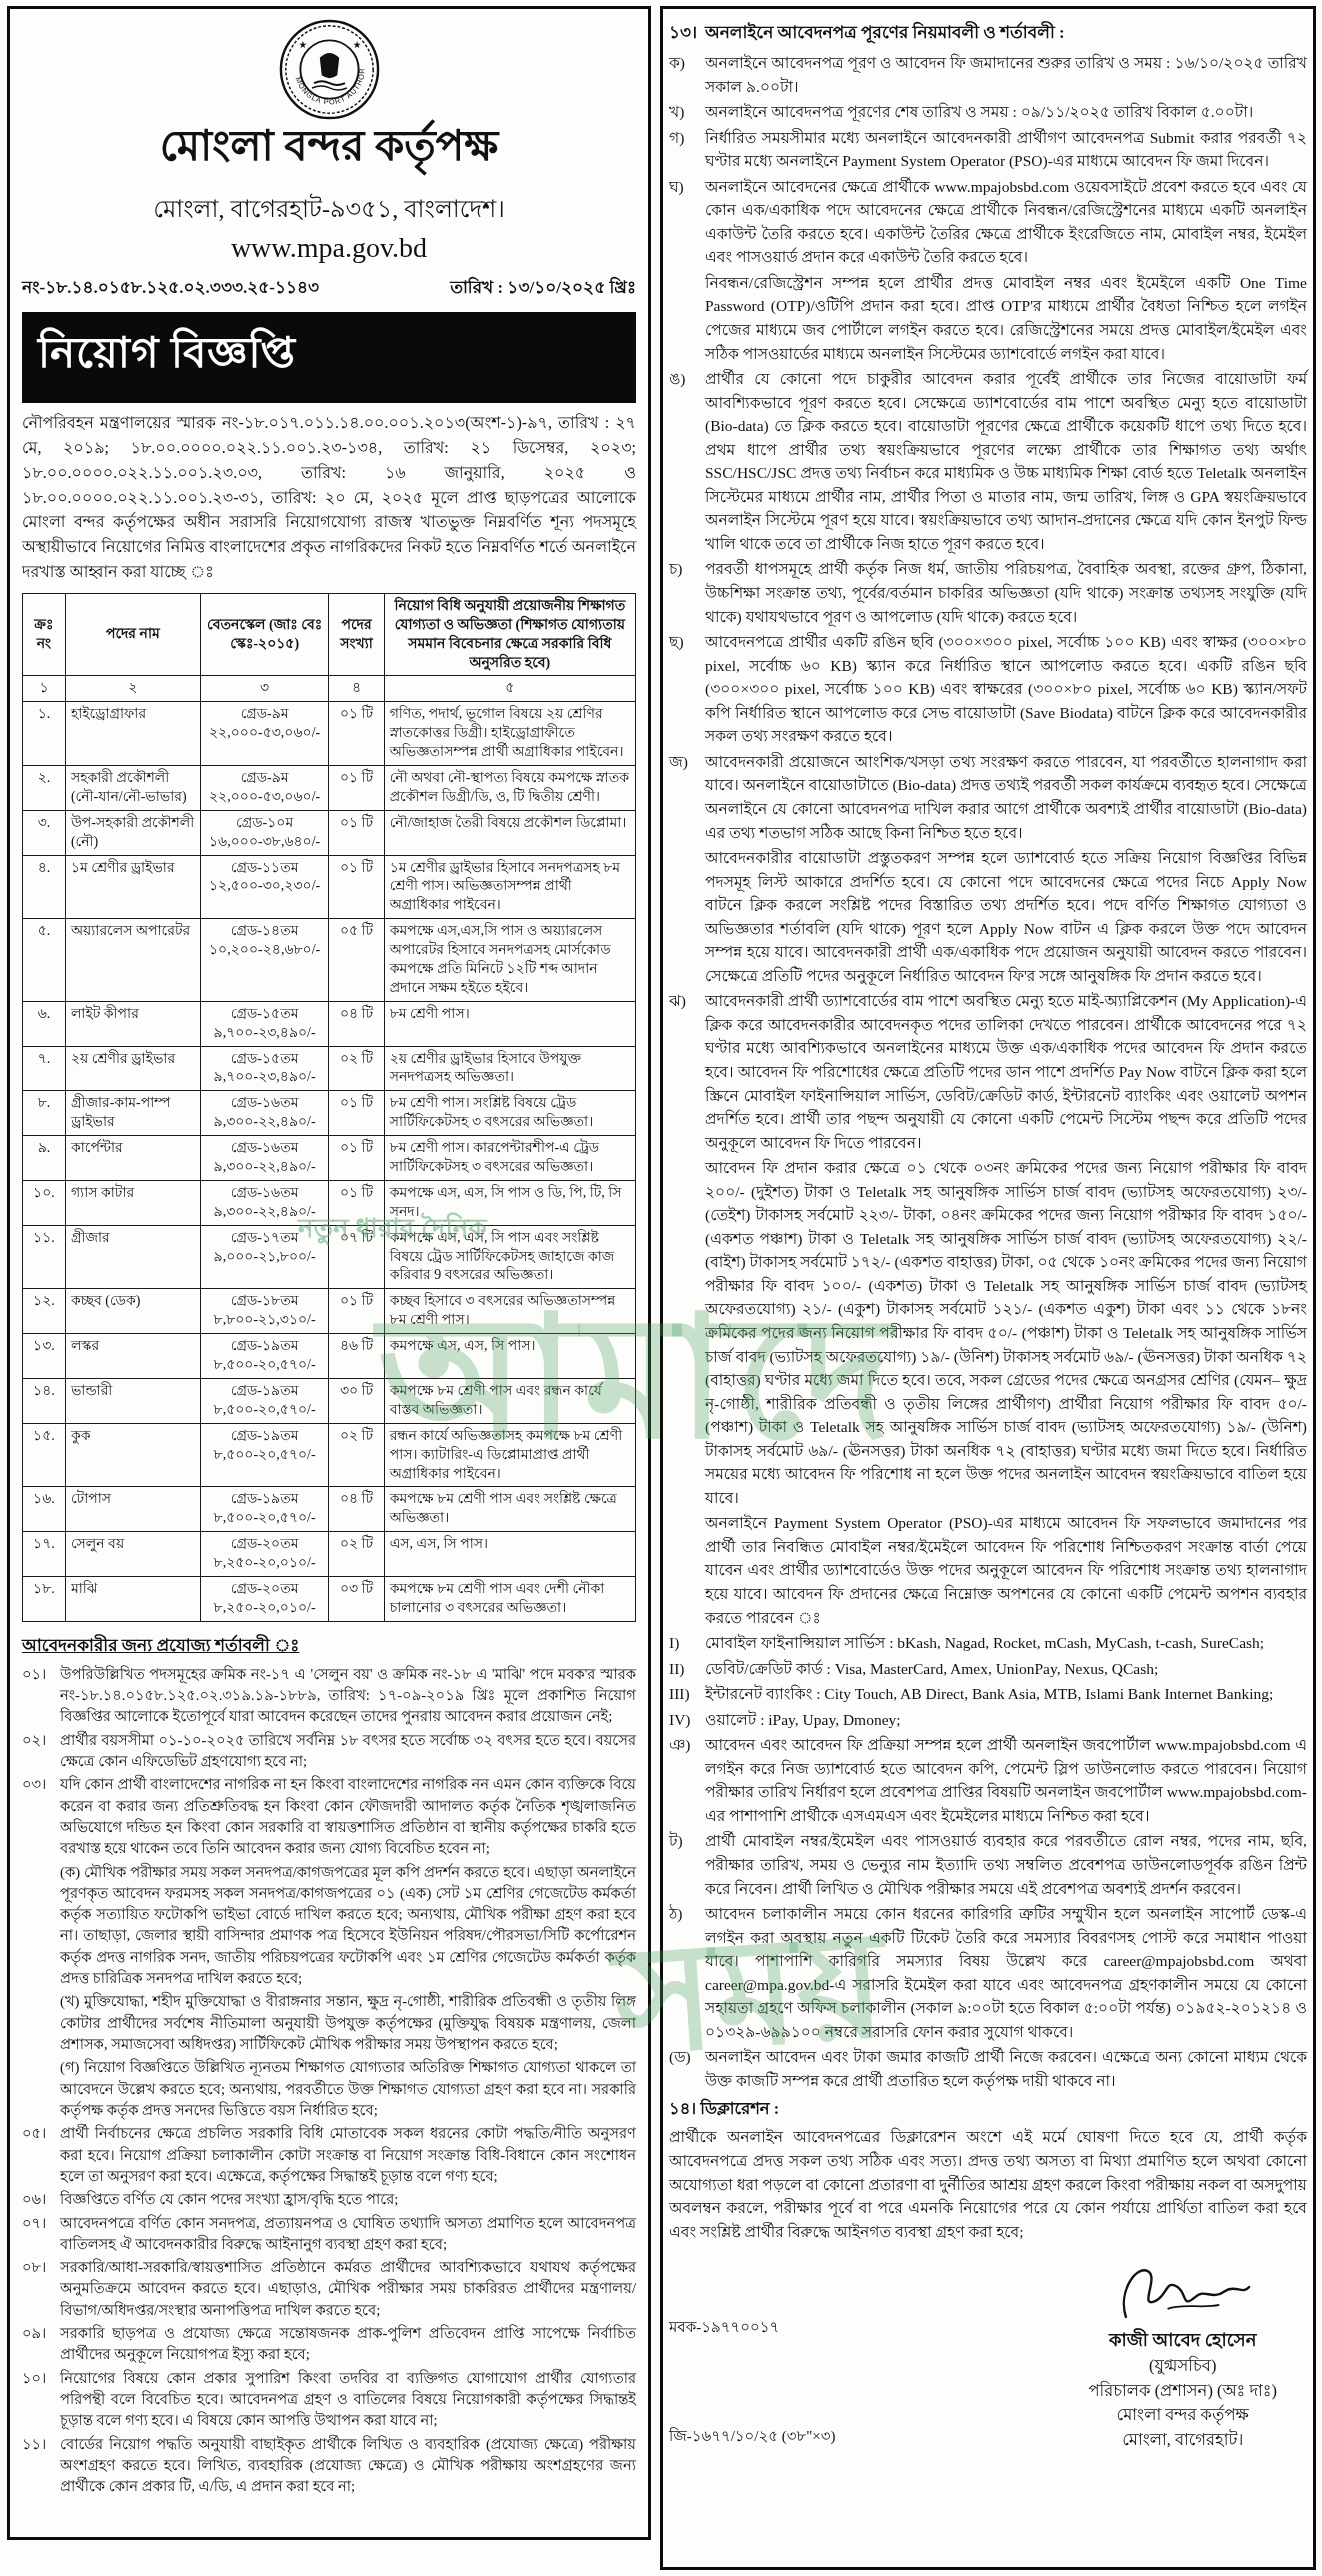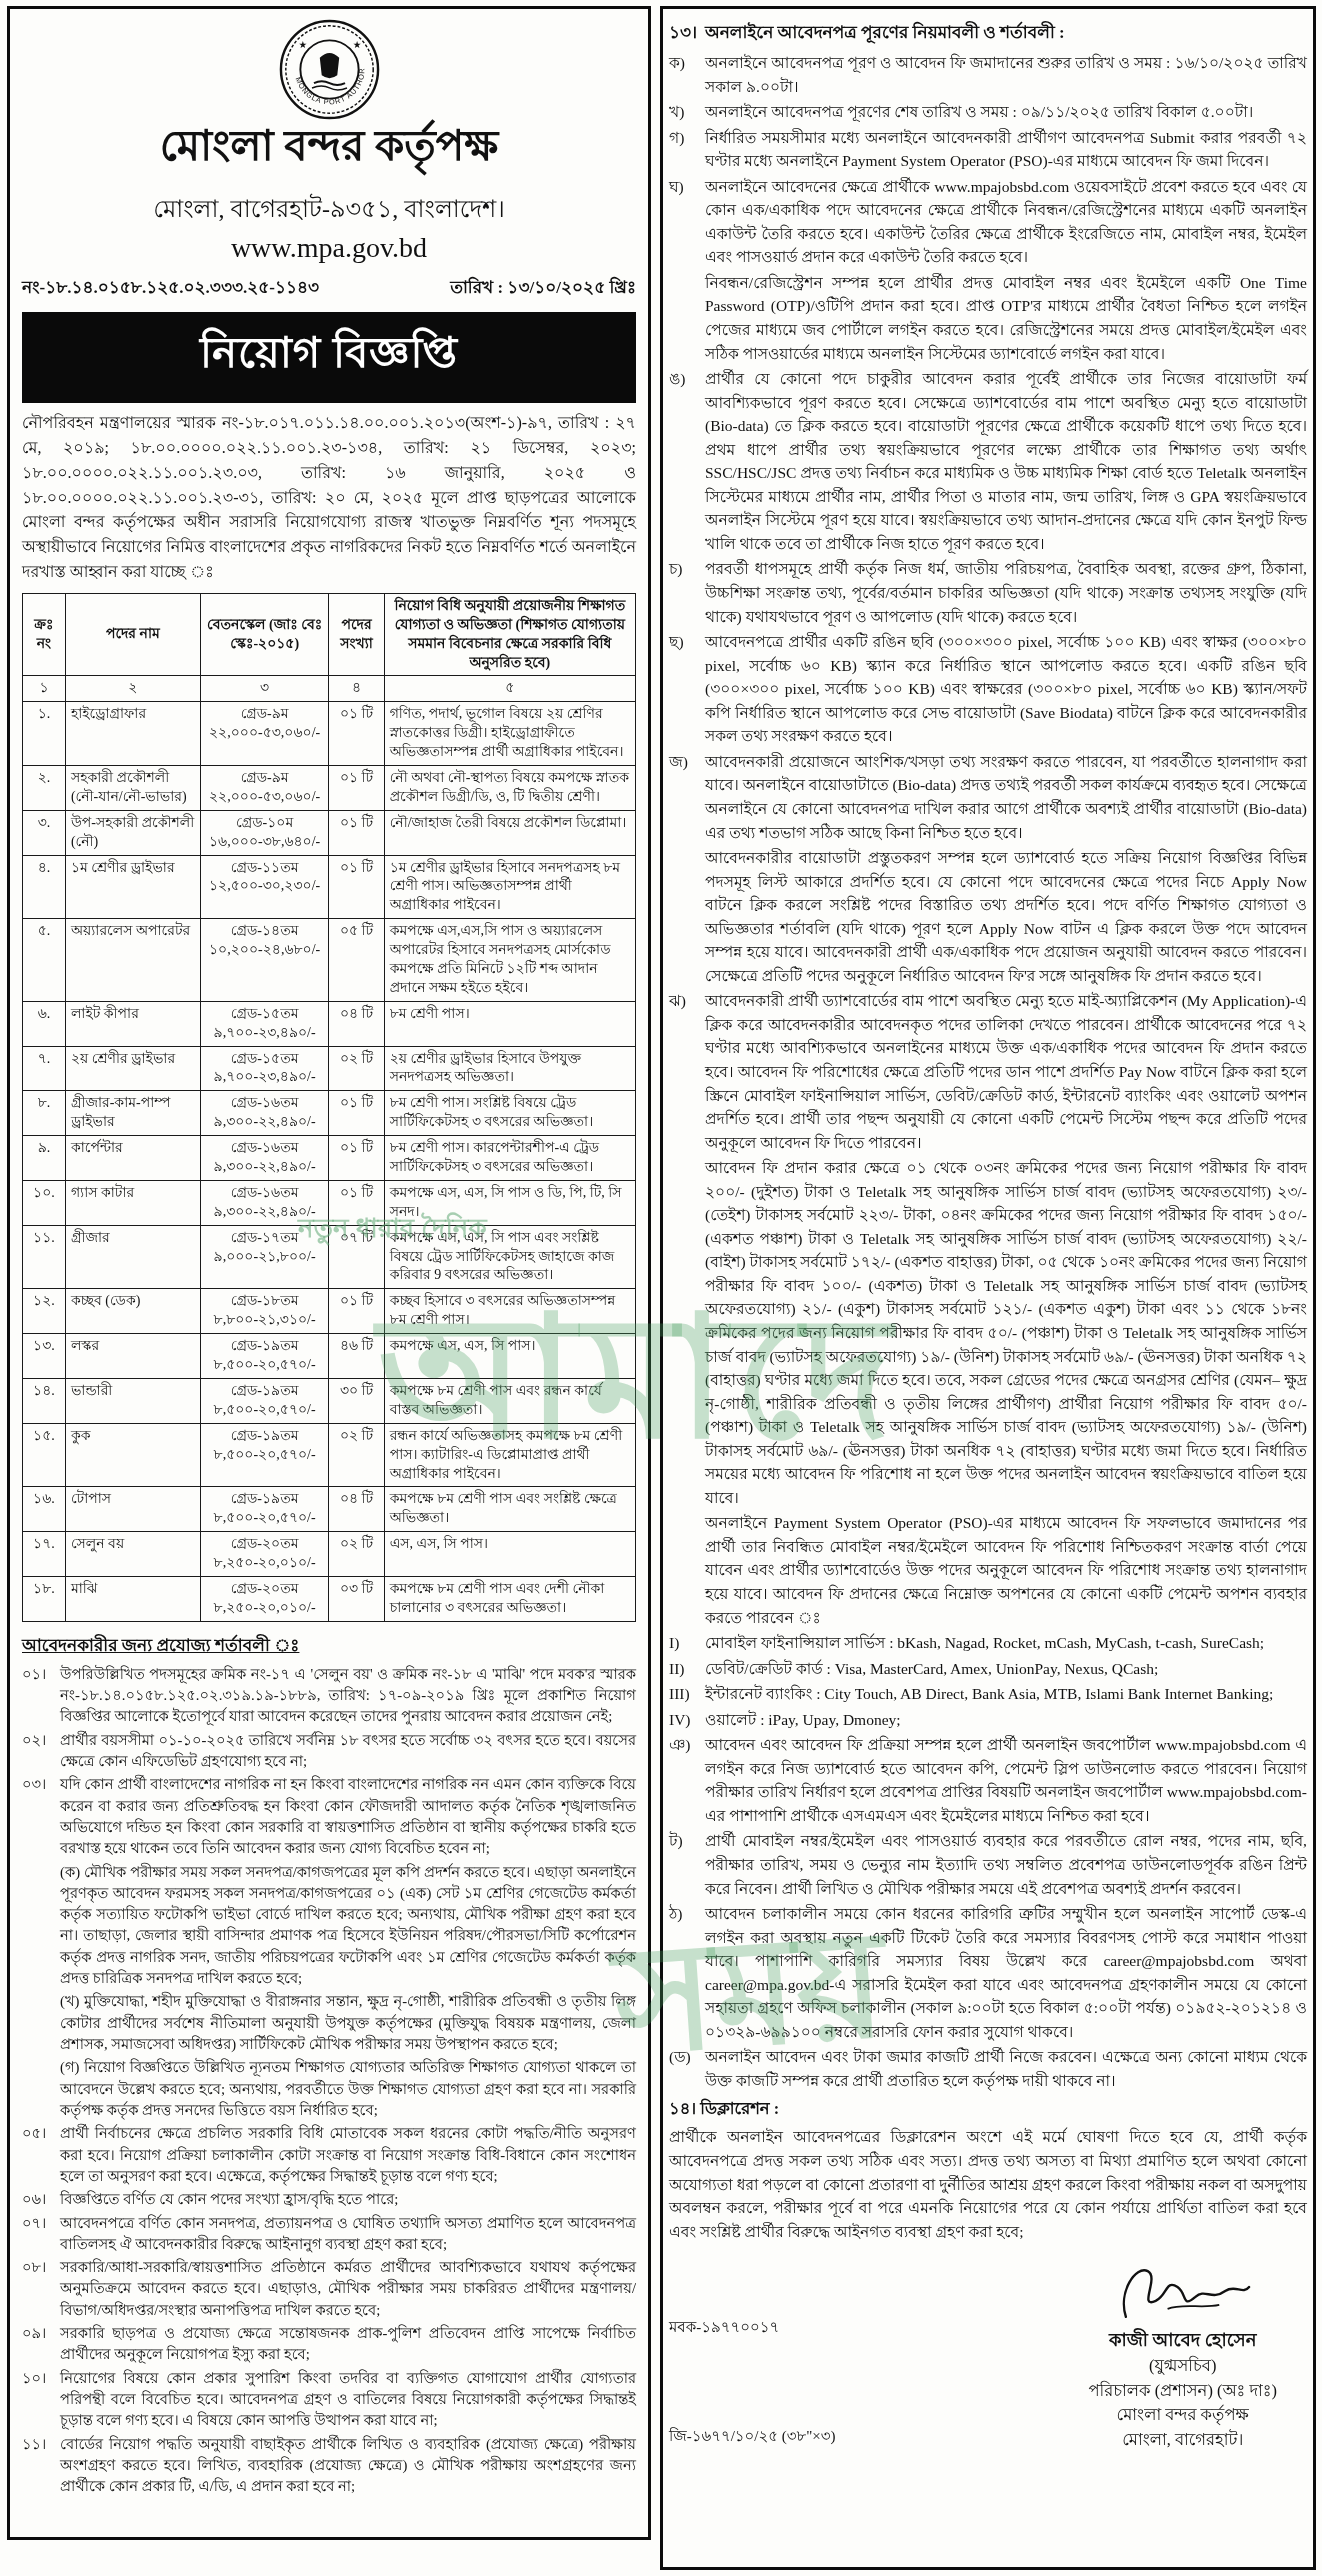--- a/index.html
+++ b/index.html
@@ -8,22 +8,22 @@
   .col{position:absolute;top:6px;border:3px solid #0c0c0c;background:#fdfdfb;box-sizing:border-box;overflow:hidden;}
   .col-left{left:7px;width:644px;height:2534px;padding:8px 12px;}
   .col-right{left:660px;width:656px;height:2564px;padding:10px 6px;}
   
   .hdr{text-align:center;}
   .seal{width:101px;height:101px;margin:2px auto 0;display:block;}
   .org-name{font-size:42px;font-weight:bold;line-height:1.15;margin-top:2px;}
   .org-addr{font-size:24px;margin-top:20px;}
   .org-web{font-size:28px;font-family:"Liberation Serif",serif;margin-top:2px;}
   .memo-row{display:flex;justify-content:space-between;font-size:17px;font-weight:bold;margin-top:10px;}
-  .banner{background:#0a0a0a;color:#fff;text-align:center;font-size:42px;font-weight:bold;
-          padding:8px 4px 12px;margin:10px 0 8px;letter-spacing:1px;}
+  .banner{background:#0a0a0a;color:#fff;font-size:42px;font-weight:bold;
+          padding:8px 16px 12px;margin:10px 0 8px;letter-spacing:1px;}
   .intro{font-size:16px;line-height:1.55;text-align:justify;}
   
   table.posts{width:100%;border-collapse:collapse;margin-top:8px;font-size:14px;}
   table.posts th,table.posts td{border:1.6px solid #1a1a1a;padding:3px 5px;vertical-align:top;line-height:1.35;}
   table.posts th{font-weight:bold;text-align:center;vertical-align:middle;}
   .cell-c{text-align:center;}
   .colnum td{text-align:center;padding:2px;}
   
   .sec-head{font-size:17px;font-weight:bold;text-decoration:underline;margin:10px 0 4px;}
   .clause{display:flex;font-size:14.7px;line-height:1.45;text-align:justify;margin-bottom:2px;}

